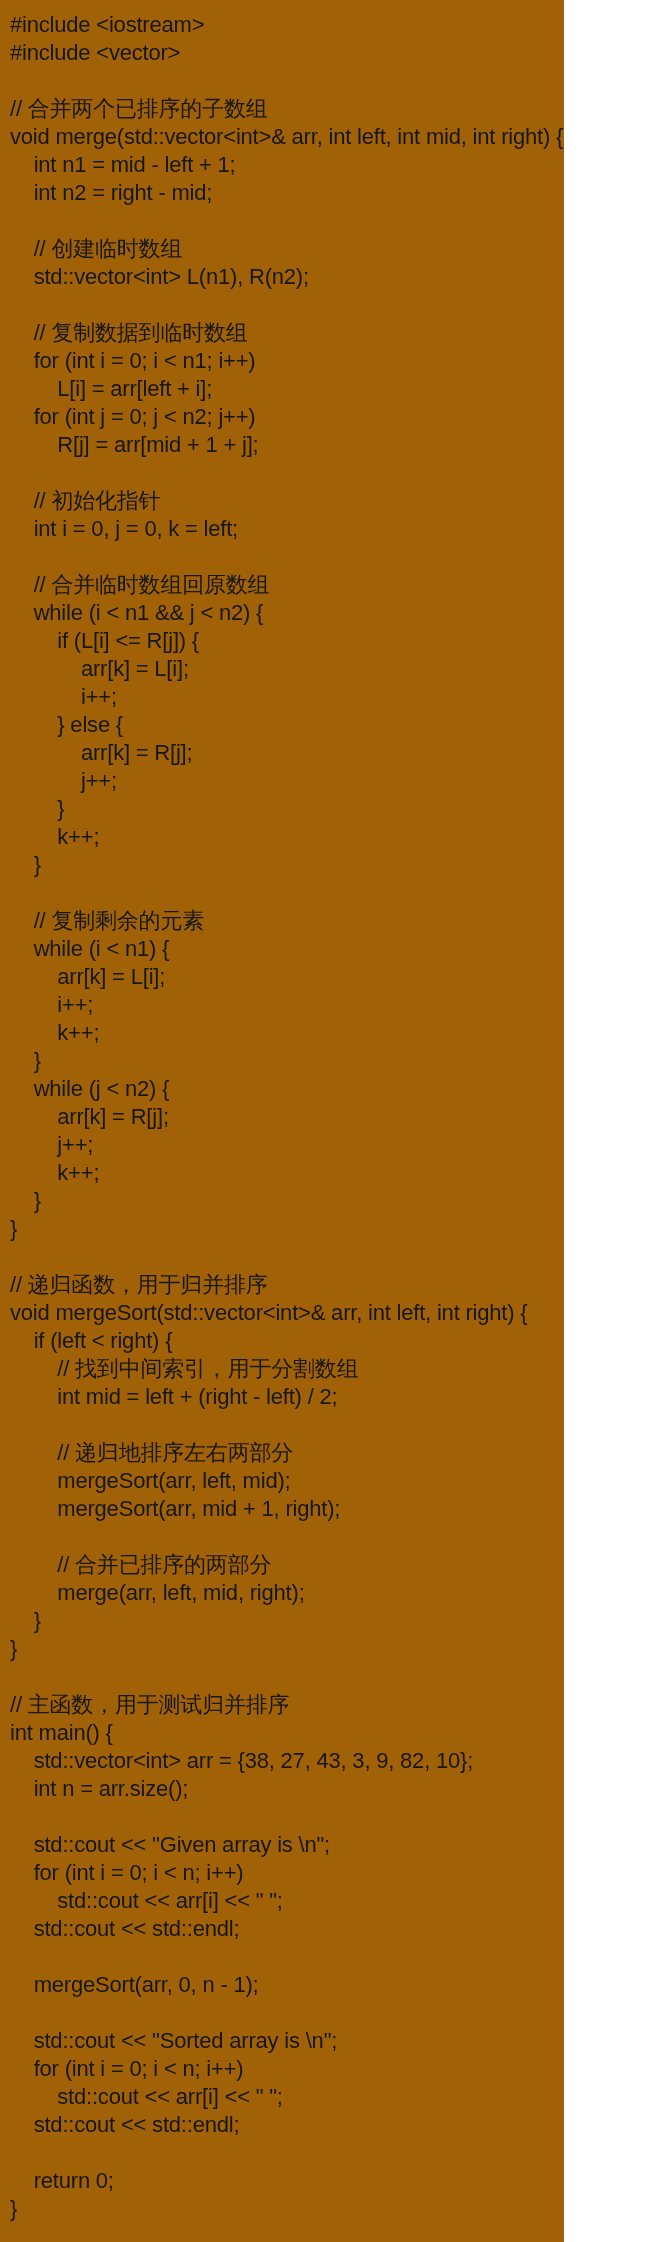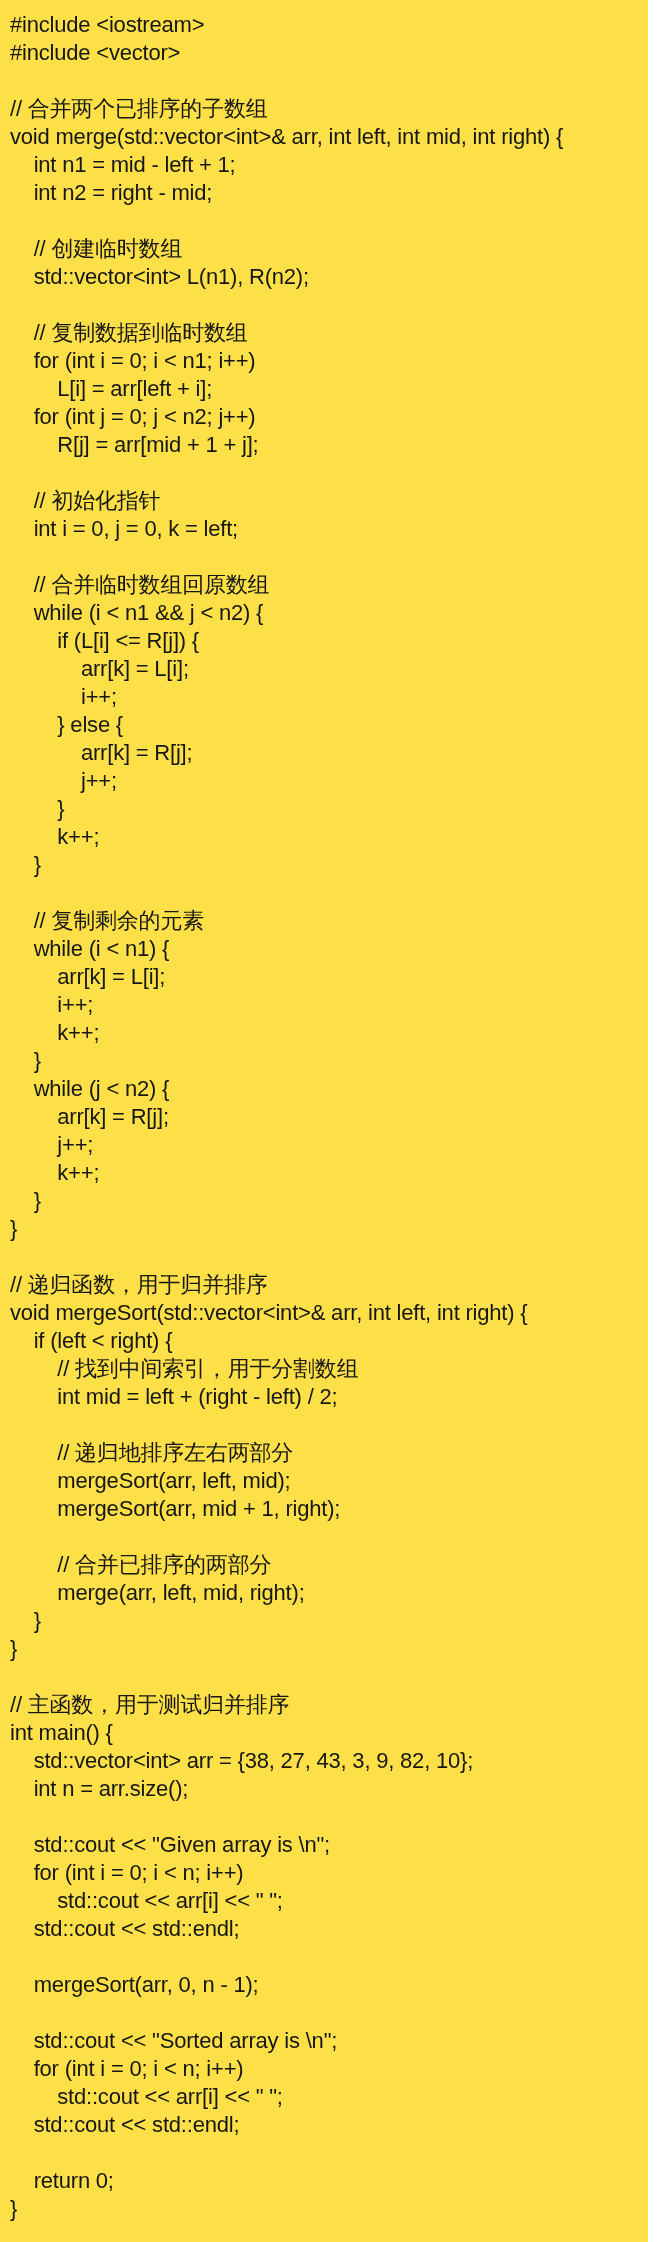--- a/index.html
+++ b/index.html
@@ -1,24 +1,24 @@
 <!DOCTYPE html>
 <html><head>
 <meta charset="utf-8">
 <style>
   html, body {
     margin: 0;
     padding: 0;
     background: #ffffff;
   }
   .page {
-    width: 648px;
+    width: 564px;
     height: 2242px;
     overflow: hidden;
-    background: #fde047;
+    background: #a16207;
     box-sizing: border-box;
   }
   .code-listing {
     margin: 0;
     padding: 11px 4px 0 10px;
     font-family: "Liberation Sans", "DejaVu Sans", sans-serif;
     font-size: 22px;
     line-height: 28px;
     color: #161616;
     font-weight: 400;

